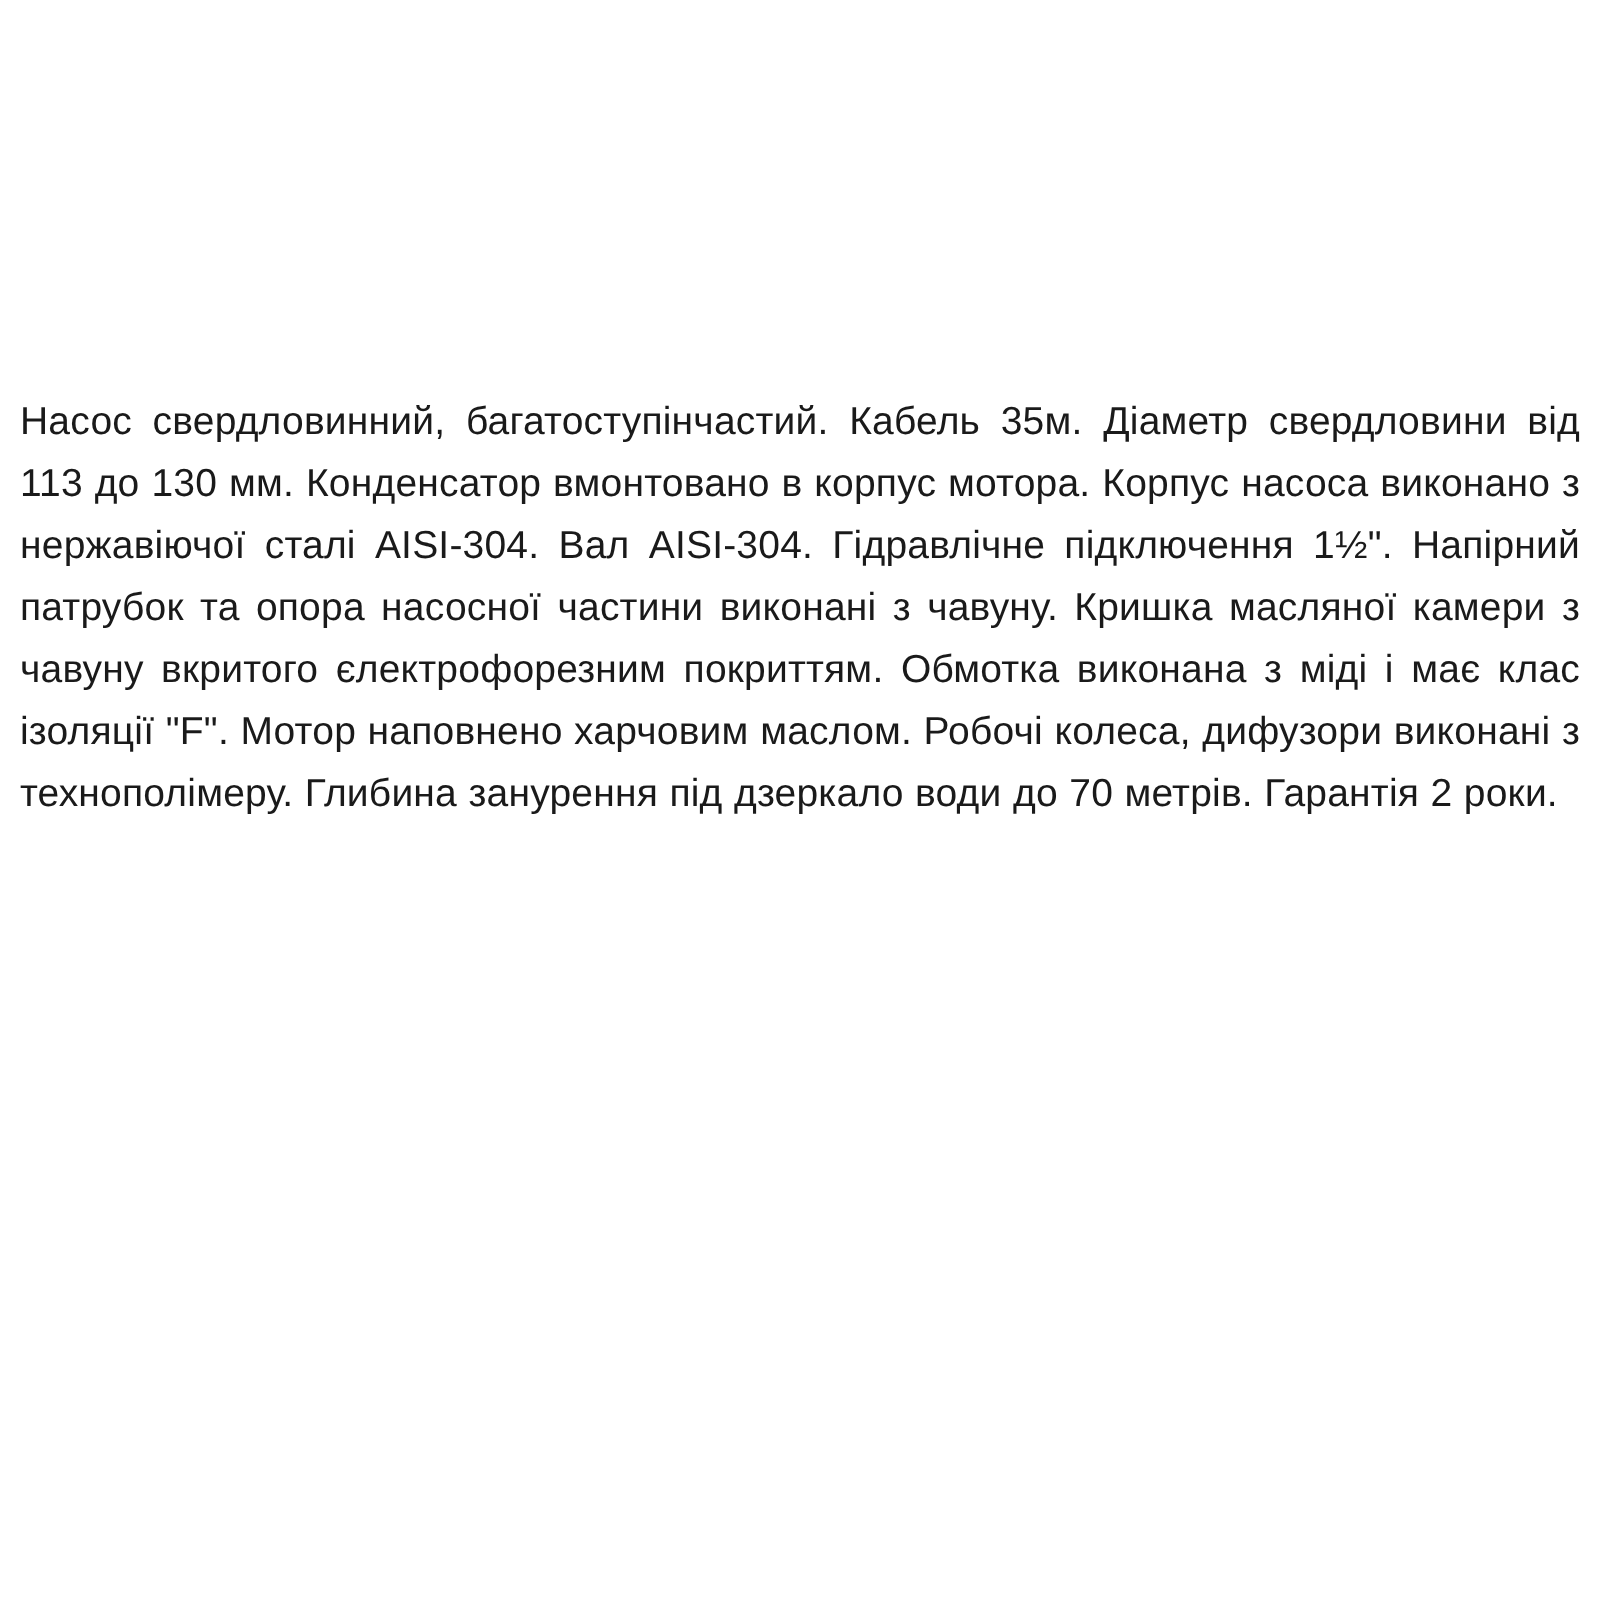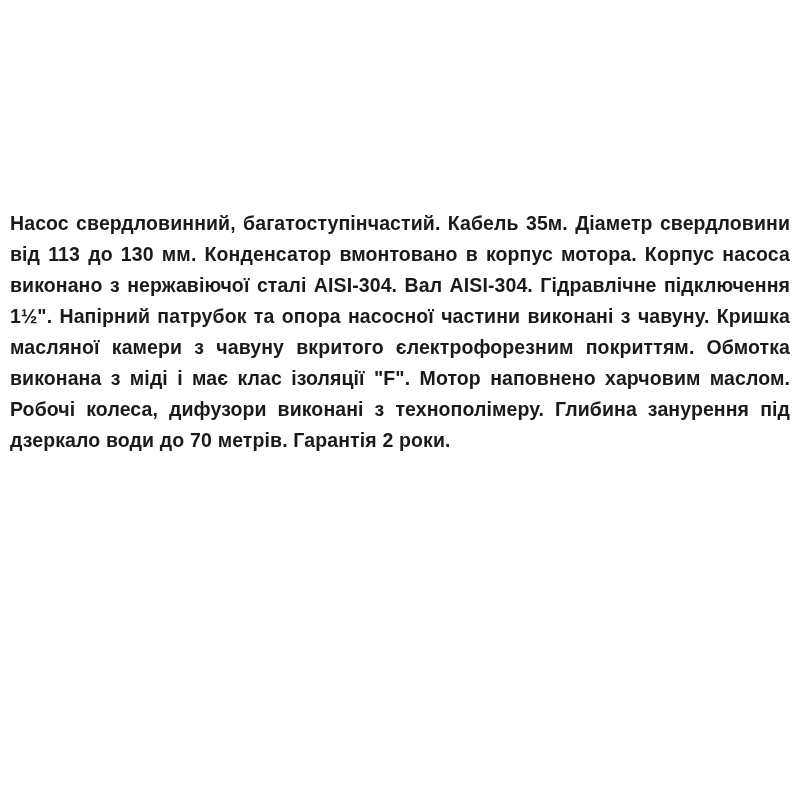--- a/index.html
+++ b/index.html
@@ -15,23 +15,22 @@
   }
   .page {
     position: relative;
     width: 800px;
     height: 800px;
     box-sizing: border-box;
   }
   .description-block {
     position: absolute;
     left: 10px;
-    top: 208px;
+    top: 196px;
     width: 780px;
-    font-weight: bold;
   }
   .description-text {
     margin: 0;
     font-size: 19.5px;
     line-height: 31px;
     color: #1a1a1a;
     text-align: justify;
     text-justify: inter-word;
     letter-spacing: 0.1px;
     word-spacing: 0.2px;

